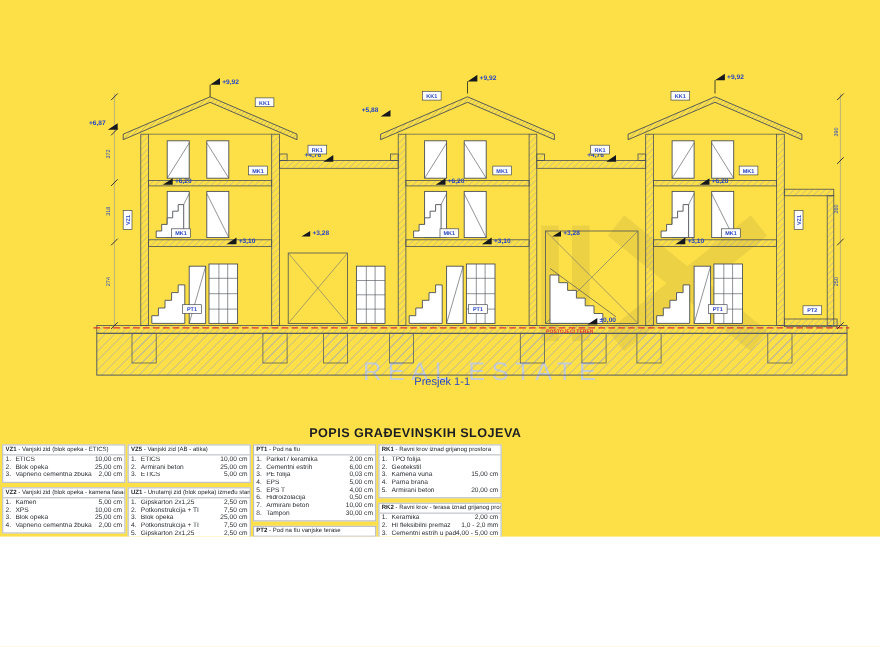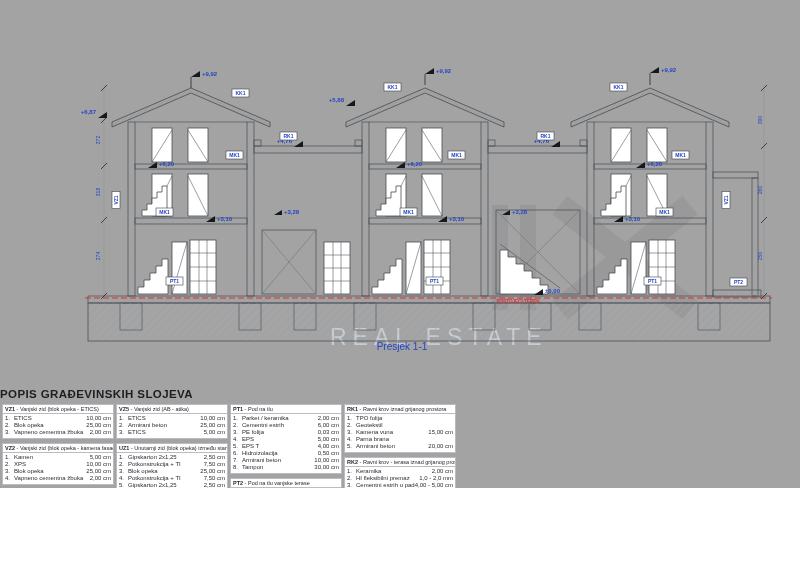--- a/index.html
+++ b/index.html
@@ -1,16 +1,16 @@
 <!DOCTYPE html>
 <html><head>
 <meta charset="utf-8">
 <style>
   html,body{margin:0;padding:0;background:#fff;}
-  .sheet{position:relative;width:800px;height:488px;background:#a3a3a3;overflow:hidden;
+  .sheet{position:relative;width:800px;height:488px;background:#fde047;overflow:hidden;
          font-family:"Liberation Sans",sans-serif;}
   svg{position:absolute;left:0;top:0;}
   svg text{font-family:"Liberation Sans",sans-serif;}
   .wall{fill:url(#hWall);stroke:#474c52;stroke-width:0.7;}
   .roof{fill:url(#hRoof);stroke:#474c52;stroke-width:0.8;}
   .ground{fill:url(#hGround);stroke:#555a60;stroke-width:0.9;}
   .foot{fill:url(#hGround);stroke:#555a60;stroke-width:0.7;}
   .win rect{fill:#ffffff;stroke:#474c52;stroke-width:0.8;}
   .win line{stroke:#474c52;stroke-width:0.55;}
   .stair{fill:#ffffff;stroke:#474c52;stroke-width:0.8;}
@@ -24,21 +24,21 @@
   .tagbox rect{fill:#fff;stroke:#3d4248;stroke-width:0.6;}
   .tagbox text{fill:#2544c4;font-size:5px;font-weight:bold;text-anchor:middle;}
   .flag{fill:#15181c;}
   .leader{stroke:#15181c;stroke-width:0.7;}
   .redline{stroke:#e03030;stroke-width:1.1;stroke-dasharray:6 3;}
   .redtxt{fill:#e03030;font-size:4.6px;font-weight:bold;text-anchor:middle;}
   .caption{fill:#2544c4;font-size:10px;text-anchor:middle;}
   .wmtext{fill:#c7cdd4;font-size:23px;letter-spacing:6px;}
   
   .legend{position:absolute;left:0;top:386px;width:474px;}
-  .legend-title{text-align:left;font-size:11.5px;font-weight:bold;color:#1c1e22;
+  .legend-title{text-align:right;font-size:11.5px;font-weight:bold;color:#1c1e22;
                 letter-spacing:.4px;margin:2px 0 4px 0;}
   .legend-cols{display:flex;gap:2px;padding-left:2px;}
   .lcol{width:112px;display:flex;flex-direction:column;gap:4px;}
   .sec{border:1px solid #b9bdc2;background:#fff;}
   .sec-h{border-bottom:1px solid #b9bdc2;padding:1px 2px;font-size:5.5px;color:#25282c;
          white-space:nowrap;overflow:hidden;}
   .sec-h .code{font-weight:bold;}
   .sec-rows{padding:1px 2px 2px 2px;}
   .lrow{display:flex;font-size:6px;line-height:7px;color:#2a2d31;}
   .lrow .n{width:9px;flex:none;}

